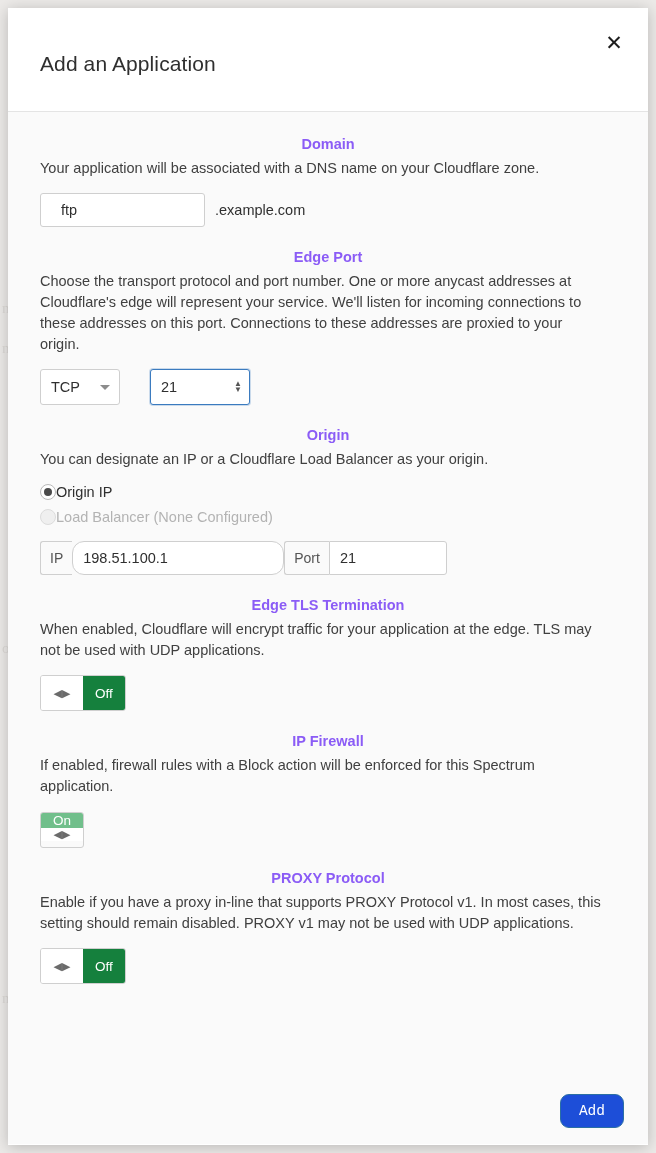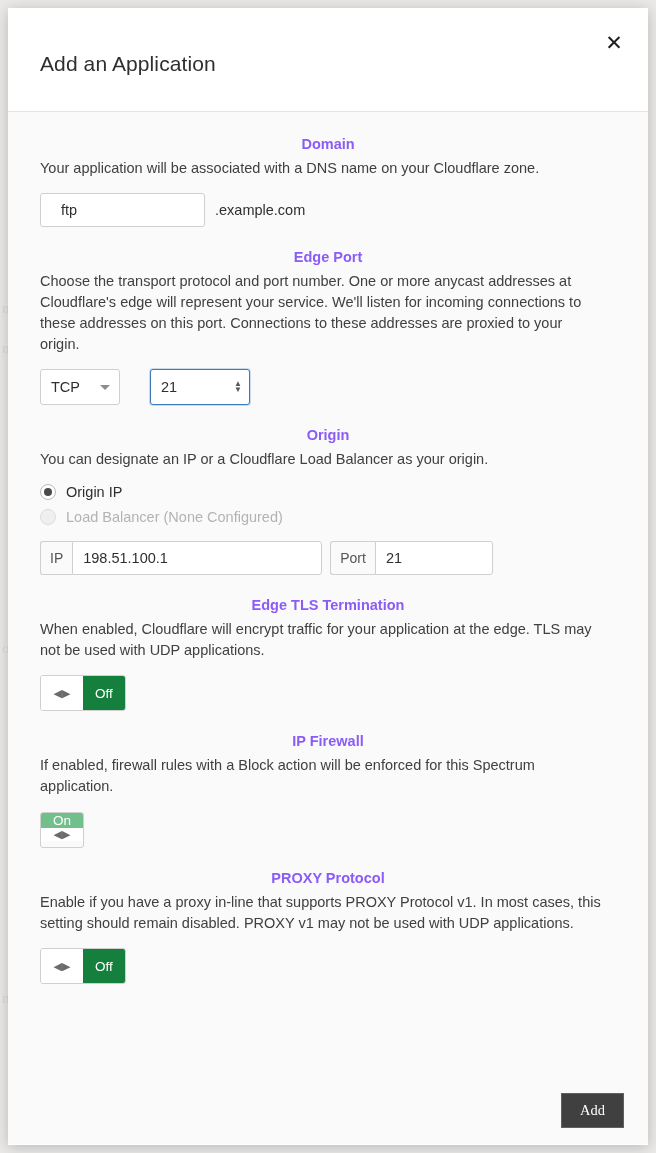--- a/index.html
+++ b/index.html
@@ -172,21 +172,20 @@
     flex-direction: column;
     line-height: 6px;
     color: #555;
     font-size: 8px;
     cursor: pointer;
   }
 
   .radio-row {
     display: flex;
     align-items: center;
-    gap: 10px;
     margin-bottom: 9px;
   }
   .radio {
     width: 16px;
     height: 16px;
     border-radius: 50%;
     border: 1px solid #b9b9b9;
     background: #fff;
     display: inline-block;
     position: relative;
@@ -208,21 +207,21 @@
   }
   .radio-label {
     font-size: 14.5px;
     color: #2f2f2f;
   }
   .radio-label.muted { color: #b3b3b3; }
 
   .origin-inputs {
     display: flex;
     align-items: center;
-    gap: 8px;
+    gap: 0;
   }
   .addon-group {
     display: flex;
     align-items: stretch;
     height: 34px;
   }
   .addon {
     border: 1px solid #cfcfcf;
     border-right: none;
     background: #fafafa;
@@ -238,21 +237,21 @@
     border: 1px solid #cfcfcf;
     border-radius: 0 3px 3px 0;
     background: #fff;
     font-size: 14.5px;
     color: #2f2f2f;
     padding: 0 10px;
     box-sizing: border-box;
     display: flex;
     align-items: center;
   }
-  .ip-input { width: 250px; }
+  .ip-input { width: 212px; border-radius: 12px; }
   .port-input { width: 118px; }
 
   .toggle {
     display: inline-flex;
     height: 36px;
     border-radius: 3px;
     overflow: hidden;
     border: 1px solid #cfcfcf;
     box-sizing: border-box;
     cursor: pointer;
@@ -278,28 +277,28 @@
   .toggle.off .state { background: #15803d; text-align: right; }
   .toggle.on .state { background: #71bf8b; }
   .toggle.on { flex-direction: column; }
 
   .footer {
     position: absolute;
     right: 24px;
     bottom: 16px;
   }
   .primary-btn {
-    background: #404040;
+    background: #1d4ed8;
     color: #fff;
     border: 1px solid #2a6fa4;
-    border-radius: 0;
+    border-radius: 9px;
     font-size: 14.5px;
     padding: 8px 18px;
     cursor: pointer;
-    font-family: Liberation Serif, serif;
+    font-family: Liberation Mono, monospace;
   }
 </style>
 </head>
 <body>
 
 <div class="page-bg">
   <div class="ghost" style="left:2px; top:300px;">n</div>
   <div class="ghost" style="left:2px; top:340px;">n</div>
   <div class="ghost" style="left:2px; top:640px;">o</div>
   <div class="ghost" style="left:2px; top:990px;">n</div>

